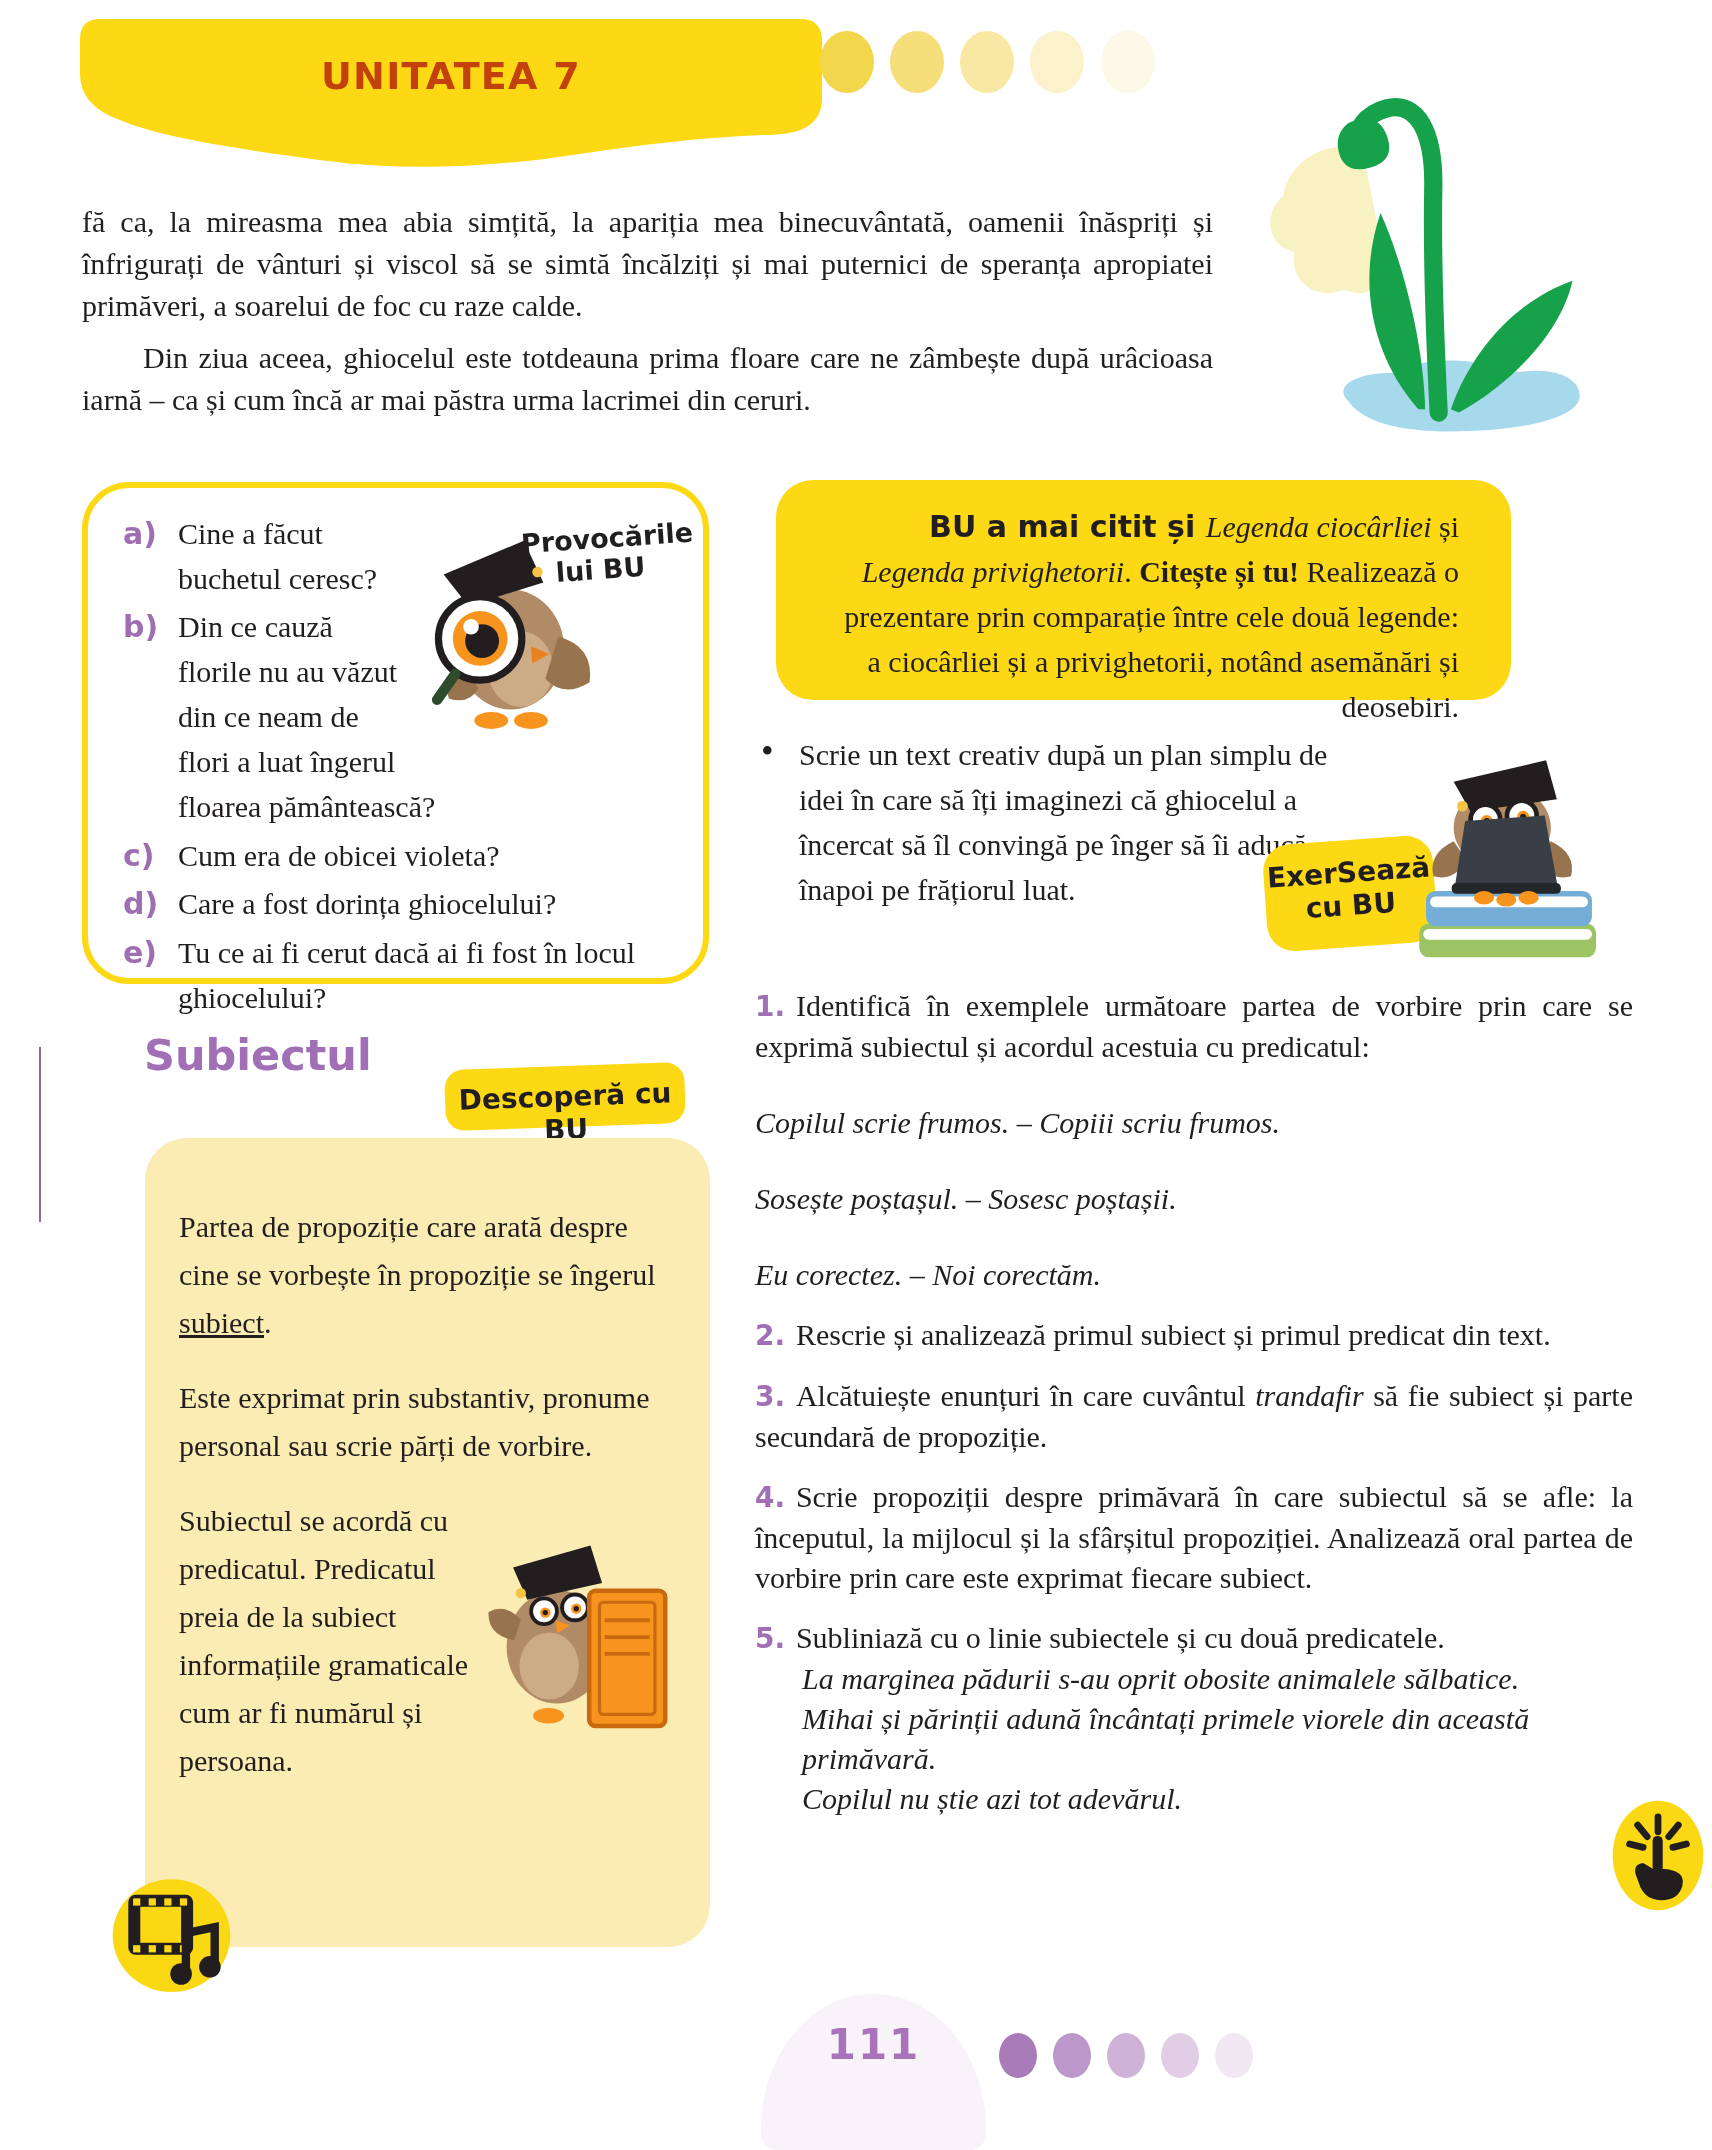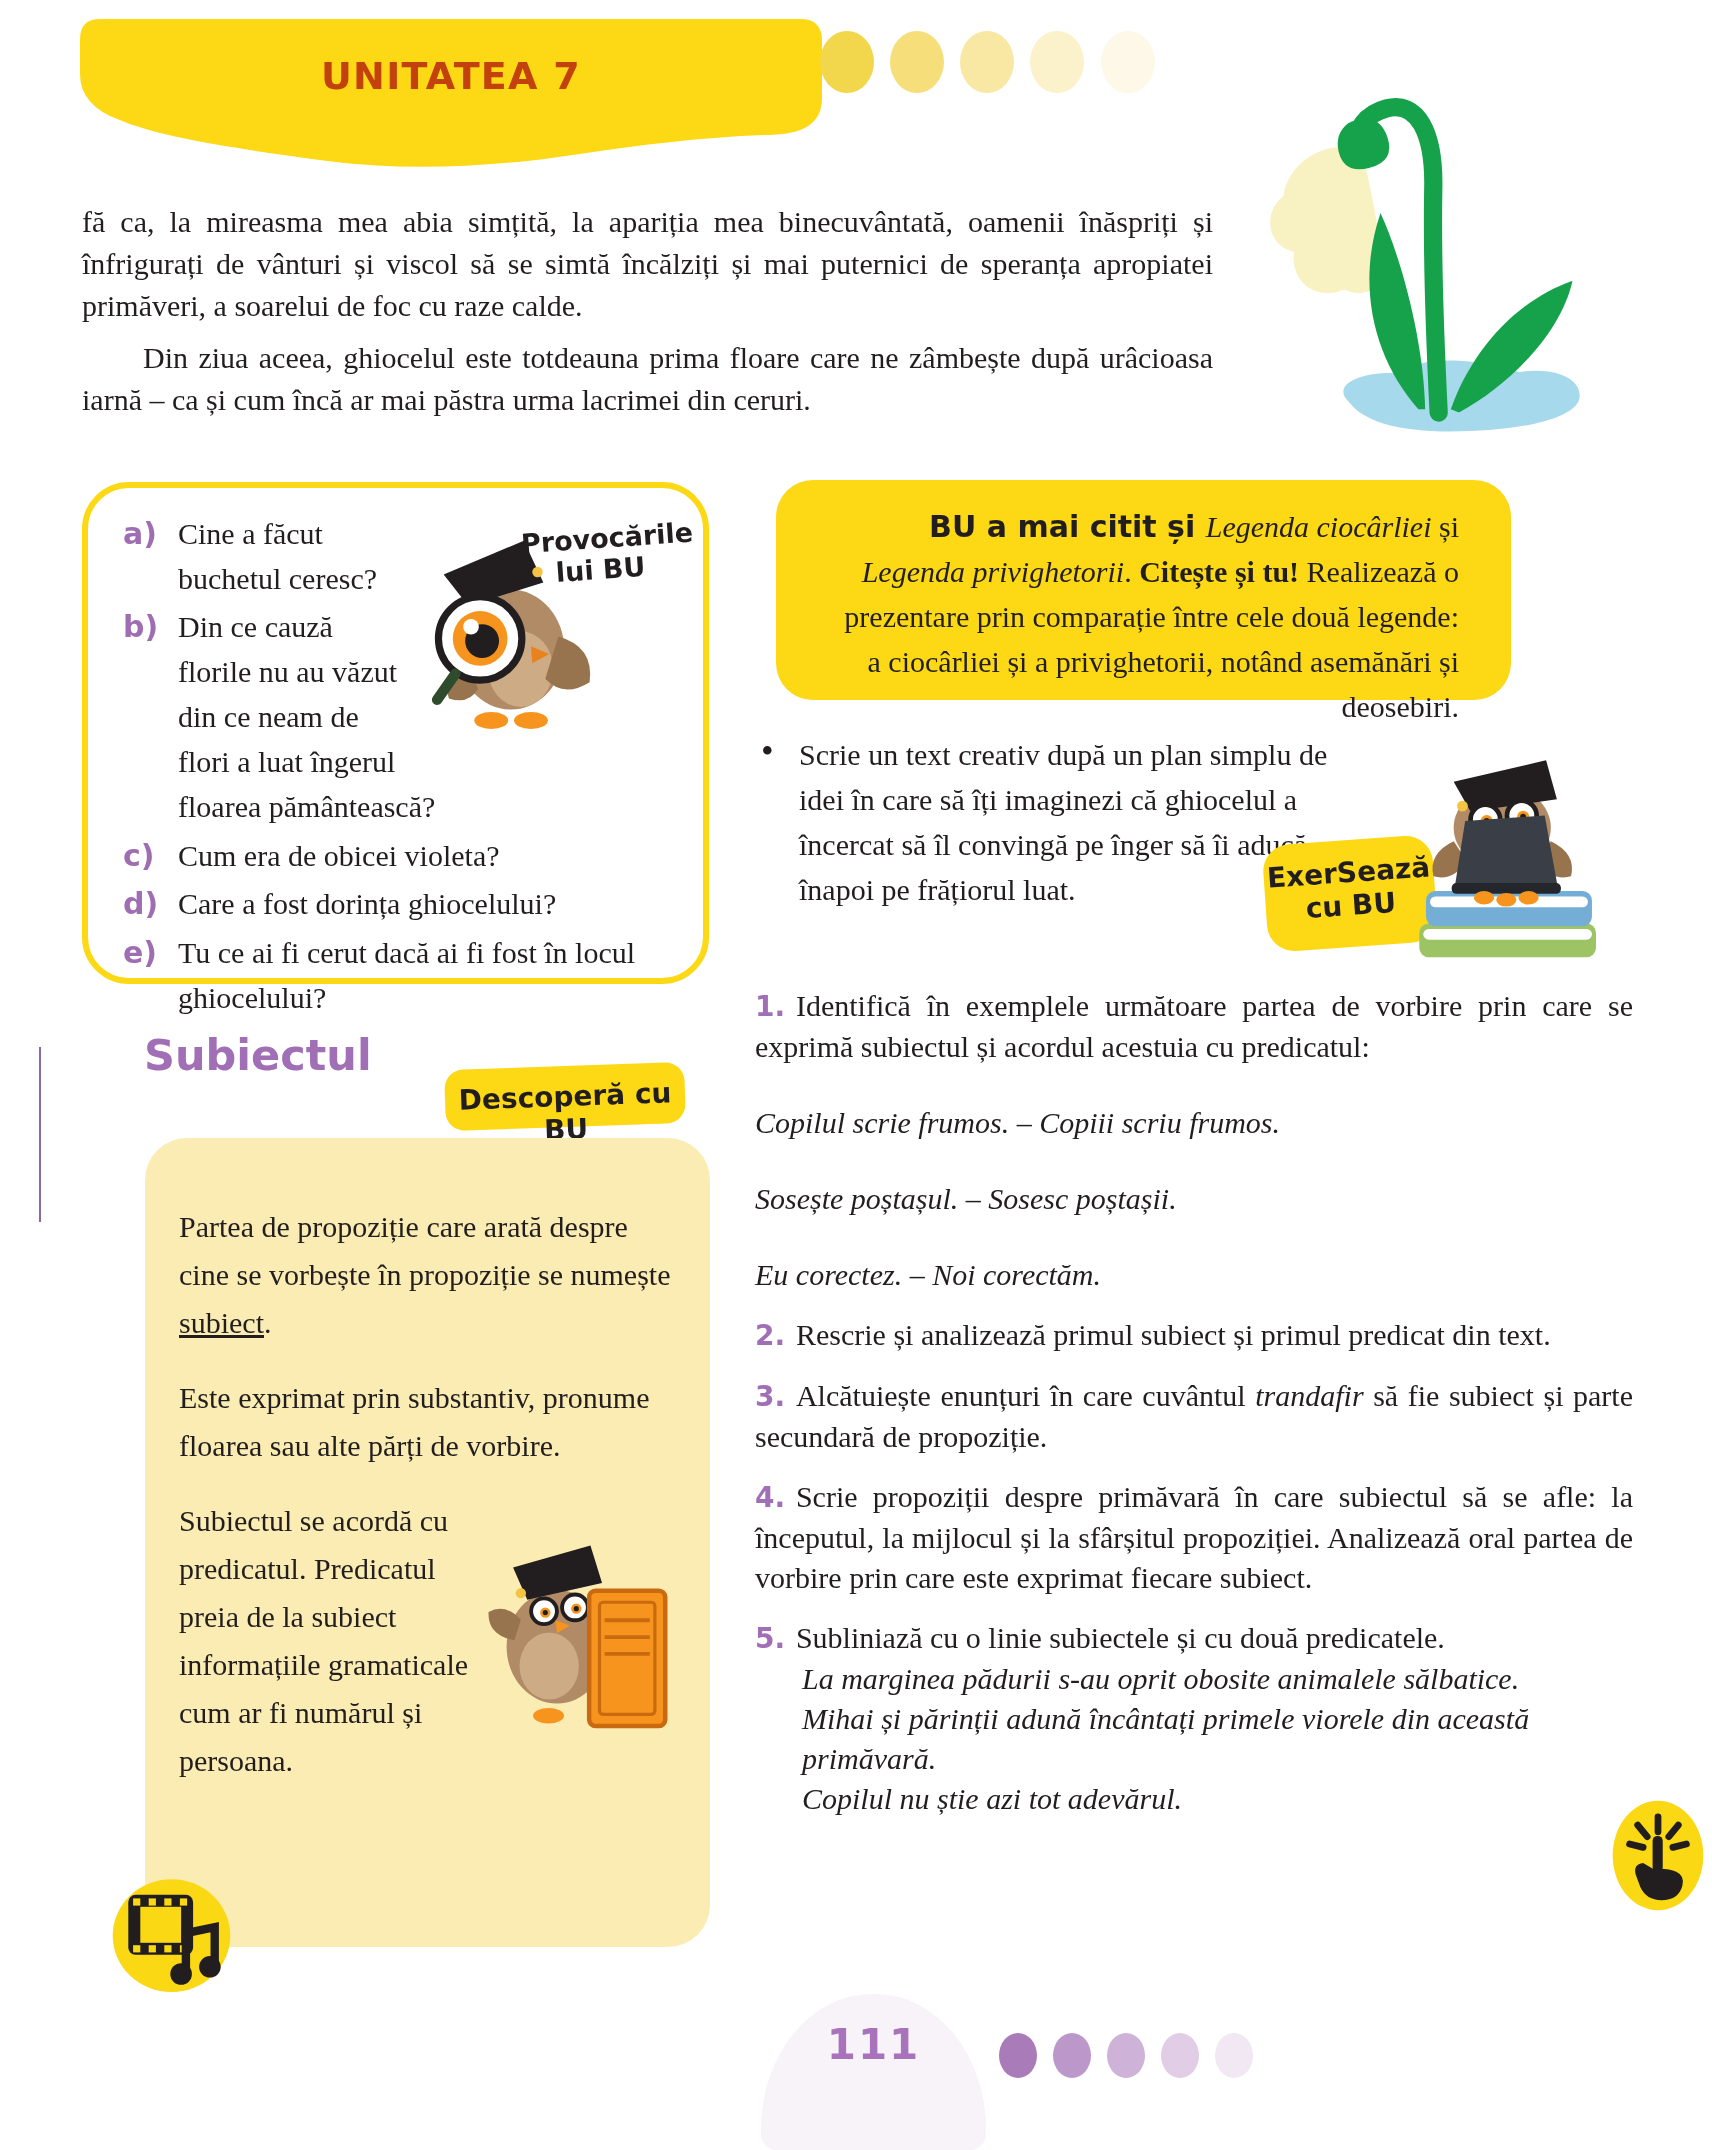--- a/index.html
+++ b/index.html
@@ -200,22 +200,22 @@
     <ellipse cx="148" cy="234" rx="15" ry="10" fill="#F7941D"></ellipse>
     <ellipse cx="181" cy="237" rx="15" ry="10" fill="#F7941D"></ellipse>
     <ellipse cx="214" cy="234" rx="15" ry="10" fill="#F7941D"></ellipse>
   </svg>
 
   <div class="side-line"></div>
   <div class="sub-title">Subiectul</div>
   <div class="descb">Descoperă cu BU</div>
 
   <div class="panel">
-    <p><span>Partea de propoziție care arată despre cine se vorbește în propoziție se numește </span><span class="u">subiect</span><span>.</span></p>
-    <p>Este exprimat prin substantiv, pronume floarea sau alte părți de vorbire.</p>
+    <p><span>Partea de propoziție care arată despre cine se vorbește în propoziție se îngerul </span><span class="u">subiect</span><span>.</span></p>
+    <p>Este exprimat prin substantiv, pronume personal sau scrie părți de vorbire.</p>
     <p>
       <span class="owlbook-float">
         <svg viewBox="0 0 300 335">
           <ellipse cx="108" cy="195" rx="78" ry="88" fill="#B18A66"></ellipse>
           <ellipse cx="96" cy="225" rx="46" ry="52" fill="#CDAB85"></ellipse>
           <path d="M42,185 q-42,-8 -40,-44 q26,-14 50,12 z" fill="#97744E"></path>
           <polygon points="40,72 160,38 178,96 62,122" fill="#221E1F"></polygon>
           <circle cx="52" cy="112" r="8" fill="#F6C445"></circle>
           <circle cx="88" cy="140" r="20" fill="#ffffff" stroke="#221E1F" stroke-width="6"></circle>
           <circle cx="136" cy="134" r="20" fill="#ffffff" stroke="#221E1F" stroke-width="6"></circle>

